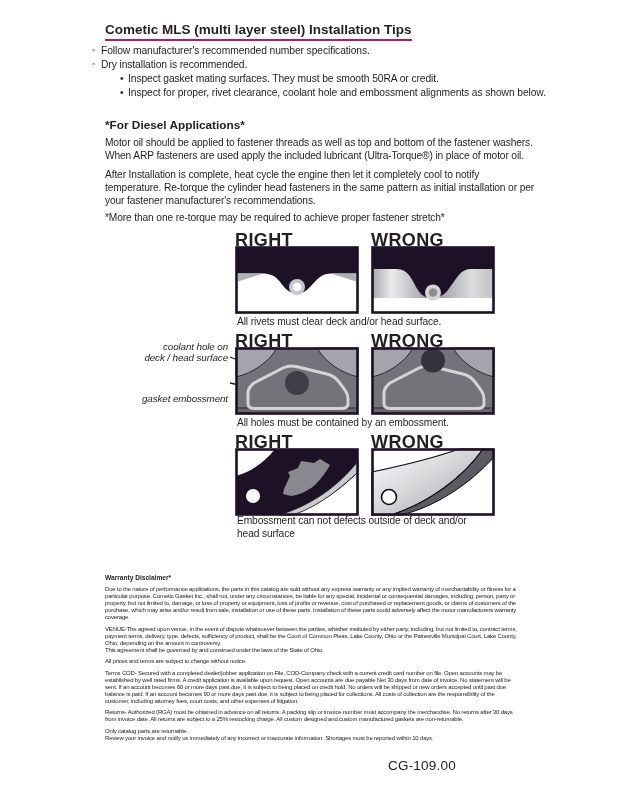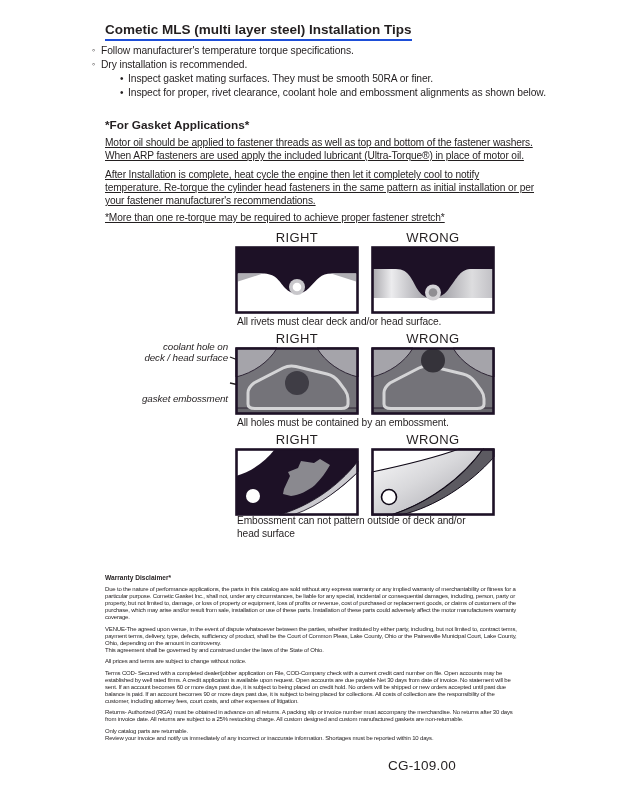--- a/index.html
+++ b/index.html
@@ -3,34 +3,34 @@
 <meta charset="utf-8">
 <style>
   html,body{margin:0;padding:0;background:#ffffff;}
   .page{
     position:relative;width:618px;height:800px;background:#ffffff;overflow:hidden;
     font-family:"Liberation Sans",sans-serif;color:#231f20;
   }
   .abs{position:absolute;}
   .title{
     left:105px;top:22px;font-size:13.5px;font-weight:bold;
-    border-bottom:2px solid #1d4ed8;padding-bottom:2px;white-space:nowrap;
+    border-bottom:2px solid #be185d;padding-bottom:2px;white-space:nowrap;
   }
   .tips{left:92px;top:44px;font-size:10.3px;line-height:13.9px;white-space:nowrap;letter-spacing:-0.1px;}
   .tip .marker{display:inline-block;width:9px;font-size:9px;vertical-align:top;line-height:13.9px;}
   .tip.sub{padding-left:28px;}
   .tip.sub .marker{width:8px;font-size:10px;}
   .diesel-heading{left:105px;top:118px;font-size:11.8px;font-weight:bold;}
-  .para{left:105px;width:430px;font-size:10.2px;line-height:13.2px;letter-spacing:-0.12px;white-space:pre-line;text-decoration:underline;}
+  .para{left:105px;width:430px;font-size:10.2px;line-height:13.2px;letter-spacing:-0.12px;white-space:pre-line;}
   .p1{top:136px;}
   .p2{top:168px;}
   .p3{top:211px;}
   .figures{left:0;top:230px;width:618px;height:318px;}
   .figlabel{
-    position:absolute;width:124px;text-align:center;font-size:13px;font-weight:normal;
+    position:absolute;width:124px;text-align:left;font-size:18px;font-weight:bold;
     letter-spacing:0.4px;color:#231f20;
   }
   .figbox{position:absolute;width:124px;height:68px;}
   .figbox svg{display:block;}
   .caption{position:absolute;left:237px;font-size:10.2px;line-height:12.5px;letter-spacing:-0.1px;}
   .cap3{width:232px;}
   .annot{position:absolute;left:40px;width:188px;text-align:right;font-size:9.8px;line-height:11.2px;letter-spacing:-0.1px;white-space:pre-line;font-style:italic;}
   .leader{position:absolute;left:0;top:0;pointer-events:none;}
   .disclaimer{left:105px;top:574px;width:414px;}
   .disc-heading{font-size:6.6px;font-weight:bold;margin:0 0 5px 0;}
@@ -38,27 +38,27 @@
   .page-code{left:388px;top:758px;font-size:13.5px;letter-spacing:0.2px;}
 </style>
 </head>
 <body>
 
 <div class="page">
 
   <div class="abs title">Cometic MLS (multi layer steel) Installation Tips</div>
 
   <div class="abs tips">
-    <div class="tip"><span class="marker">◦</span><span>Follow manufacturer's temperature torque specifications.</span></div>
+    <div class="tip"><span class="marker">◦</span><span>Follow manufacturer's recommended number specifications.</span></div>
     <div class="tip"><span class="marker">◦</span><span>Dry installation is recommended.</span></div>
-    <div class="tip sub"><span class="marker">•</span><span>Inspect gasket mating surfaces.  They must be smooth 50RA or finer.</span></div>
+    <div class="tip sub"><span class="marker">•</span><span>Inspect gasket mating surfaces.  They must be smooth 50RA or credit.</span></div>
     <div class="tip sub"><span class="marker">•</span><span>Inspect for proper, rivet clearance, coolant hole and embossment alignments as shown below.</span></div>
   </div>
 
-  <div class="abs diesel-heading">*For Gasket Applications*</div>
+  <div class="abs diesel-heading">*For Diesel Applications*</div>
   <div class="abs para p1">Motor oil should be applied to fastener threads as well as top and bottom of the fastener washers. When ARP fasteners are used apply the included lubricant (Ultra-Torque®) in place of motor oil.</div>
   <div class="abs para p2">After Installation is complete, heat cycle the engine then let it completely cool to notify temperature. Re-torque the cylinder head fasteners in the same pattern as initial installation or per your fastener manufacturer's recommendations.</div>
   <div class="abs para p3">*More than one re-torque may be required to achieve proper fastener stretch*</div>
 
   <div class="abs figures">
 
     <div class="figlabel" style="left:235px;top:0;">RIGHT</div>
     <div class="figlabel" style="left:371px;top:0;">WRONG</div>
 
     <div class="figbox" style="left:235px;top:16px;">
@@ -153,21 +153,21 @@
             <stop offset="1" stop-color="#a2a1a7"></stop>
           </linearGradient>
         </defs>
         <rect x="1" y="1" width="122" height="66" fill="#ffffff"></rect>
         <path d="M1,24 C34,17 66,9 88,1 H112 C92,29 58,55 20,67 H1 Z" fill="url(#g3w)" stroke="#0f0816" stroke-width="1.2"></path>
         <path d="M112,1 H123 V9 C99,36 64,59 30,67 H20 C58,55 93,29 112,1 Z" fill="#5c5a61" stroke="#0f0816" stroke-width="1"></path>
         <circle cx="18" cy="49" r="7.5" fill="#ffffff" stroke="#0f0816" stroke-width="1.6"></circle>
         <rect x="1.5" y="1.5" width="121" height="65" fill="none" stroke="#1d1126" stroke-width="2.6"></rect>
       </svg>
     </div>
-    <div class="caption cap3" style="top:285px;">Embossment can not pattern outside of deck and/or head surface</div>
+    <div class="caption cap3" style="top:285px;">Embossment can not defects outside of deck and/or head surface</div>
   </div>
 
   <div class="abs disclaimer">
     <div class="disc-heading">Warranty Disclaimer*</div>
     <p class="disc-para">Due to the nature of performance applications, the parts in this catalog are sold without any express warranty or any implied warranty of merchantability or fitness for a particular purpose.  Cometic Gasket Inc., shall not, under any circumstances, be liable for any special, incidental or consequential damages, including, person, party or property, but not limited to, damage, or loss of property or equipment, loss of profits or revenue, cost of purchased or replacement goods, or claims of customers of the purchase, which may arise and/or result from sale, installation or use of these parts.  Installation of these parts could adversely affect the motor manufacturers warranty coverage.</p>
     <p class="disc-para">VENUE-The agreed upon venue, in the event of dispute whatsoever between the parties, whether instituted by either party, including, but not limited to, contract terms, payment terms, delivery, type, defects, sufficiency of product, shall be the Court of Common Pleas, Lake County, Ohio or the Painesville Municipal Court, Lake County, Ohio, depending on the amount in controversy.
 This agreement shall be governed by and construed under the laws of the State of Ohio.</p>
     <p class="disc-para">All prices and terms are subject to change without notice.</p>
     <p class="disc-para">Terms COD- Secured with a completed dealer/jobber application on File, COD-Company check with a current credit card number on file.  Open accounts may be established by well rated firms.  A credit application is available upon request.  Open accounts are due payable Net 30 days from date of invoice.  No statement will be sent.  If an account becomes 60 or more days past due, it is subject to being placed on credit hold.  No orders will be shipped or new orders accepted until past due balance is paid.  If an account becomes 90 or more days past due, it is subject to being placed for collections.  All costs of collection are the responsibility of the customer, including attorney fees, court costs, and other expenses of litigation.</p>
     <p class="disc-para">Returns- Authorized (RGA) must be obtained in advance on all returns.  A packing slip or invoice number must accompany the merchandise.  No returns after 30 days from invoice date.  All returns are subject to a 25% restocking charge.  All custom designed and custom manufactured gaskets are non-returnable.</p>

